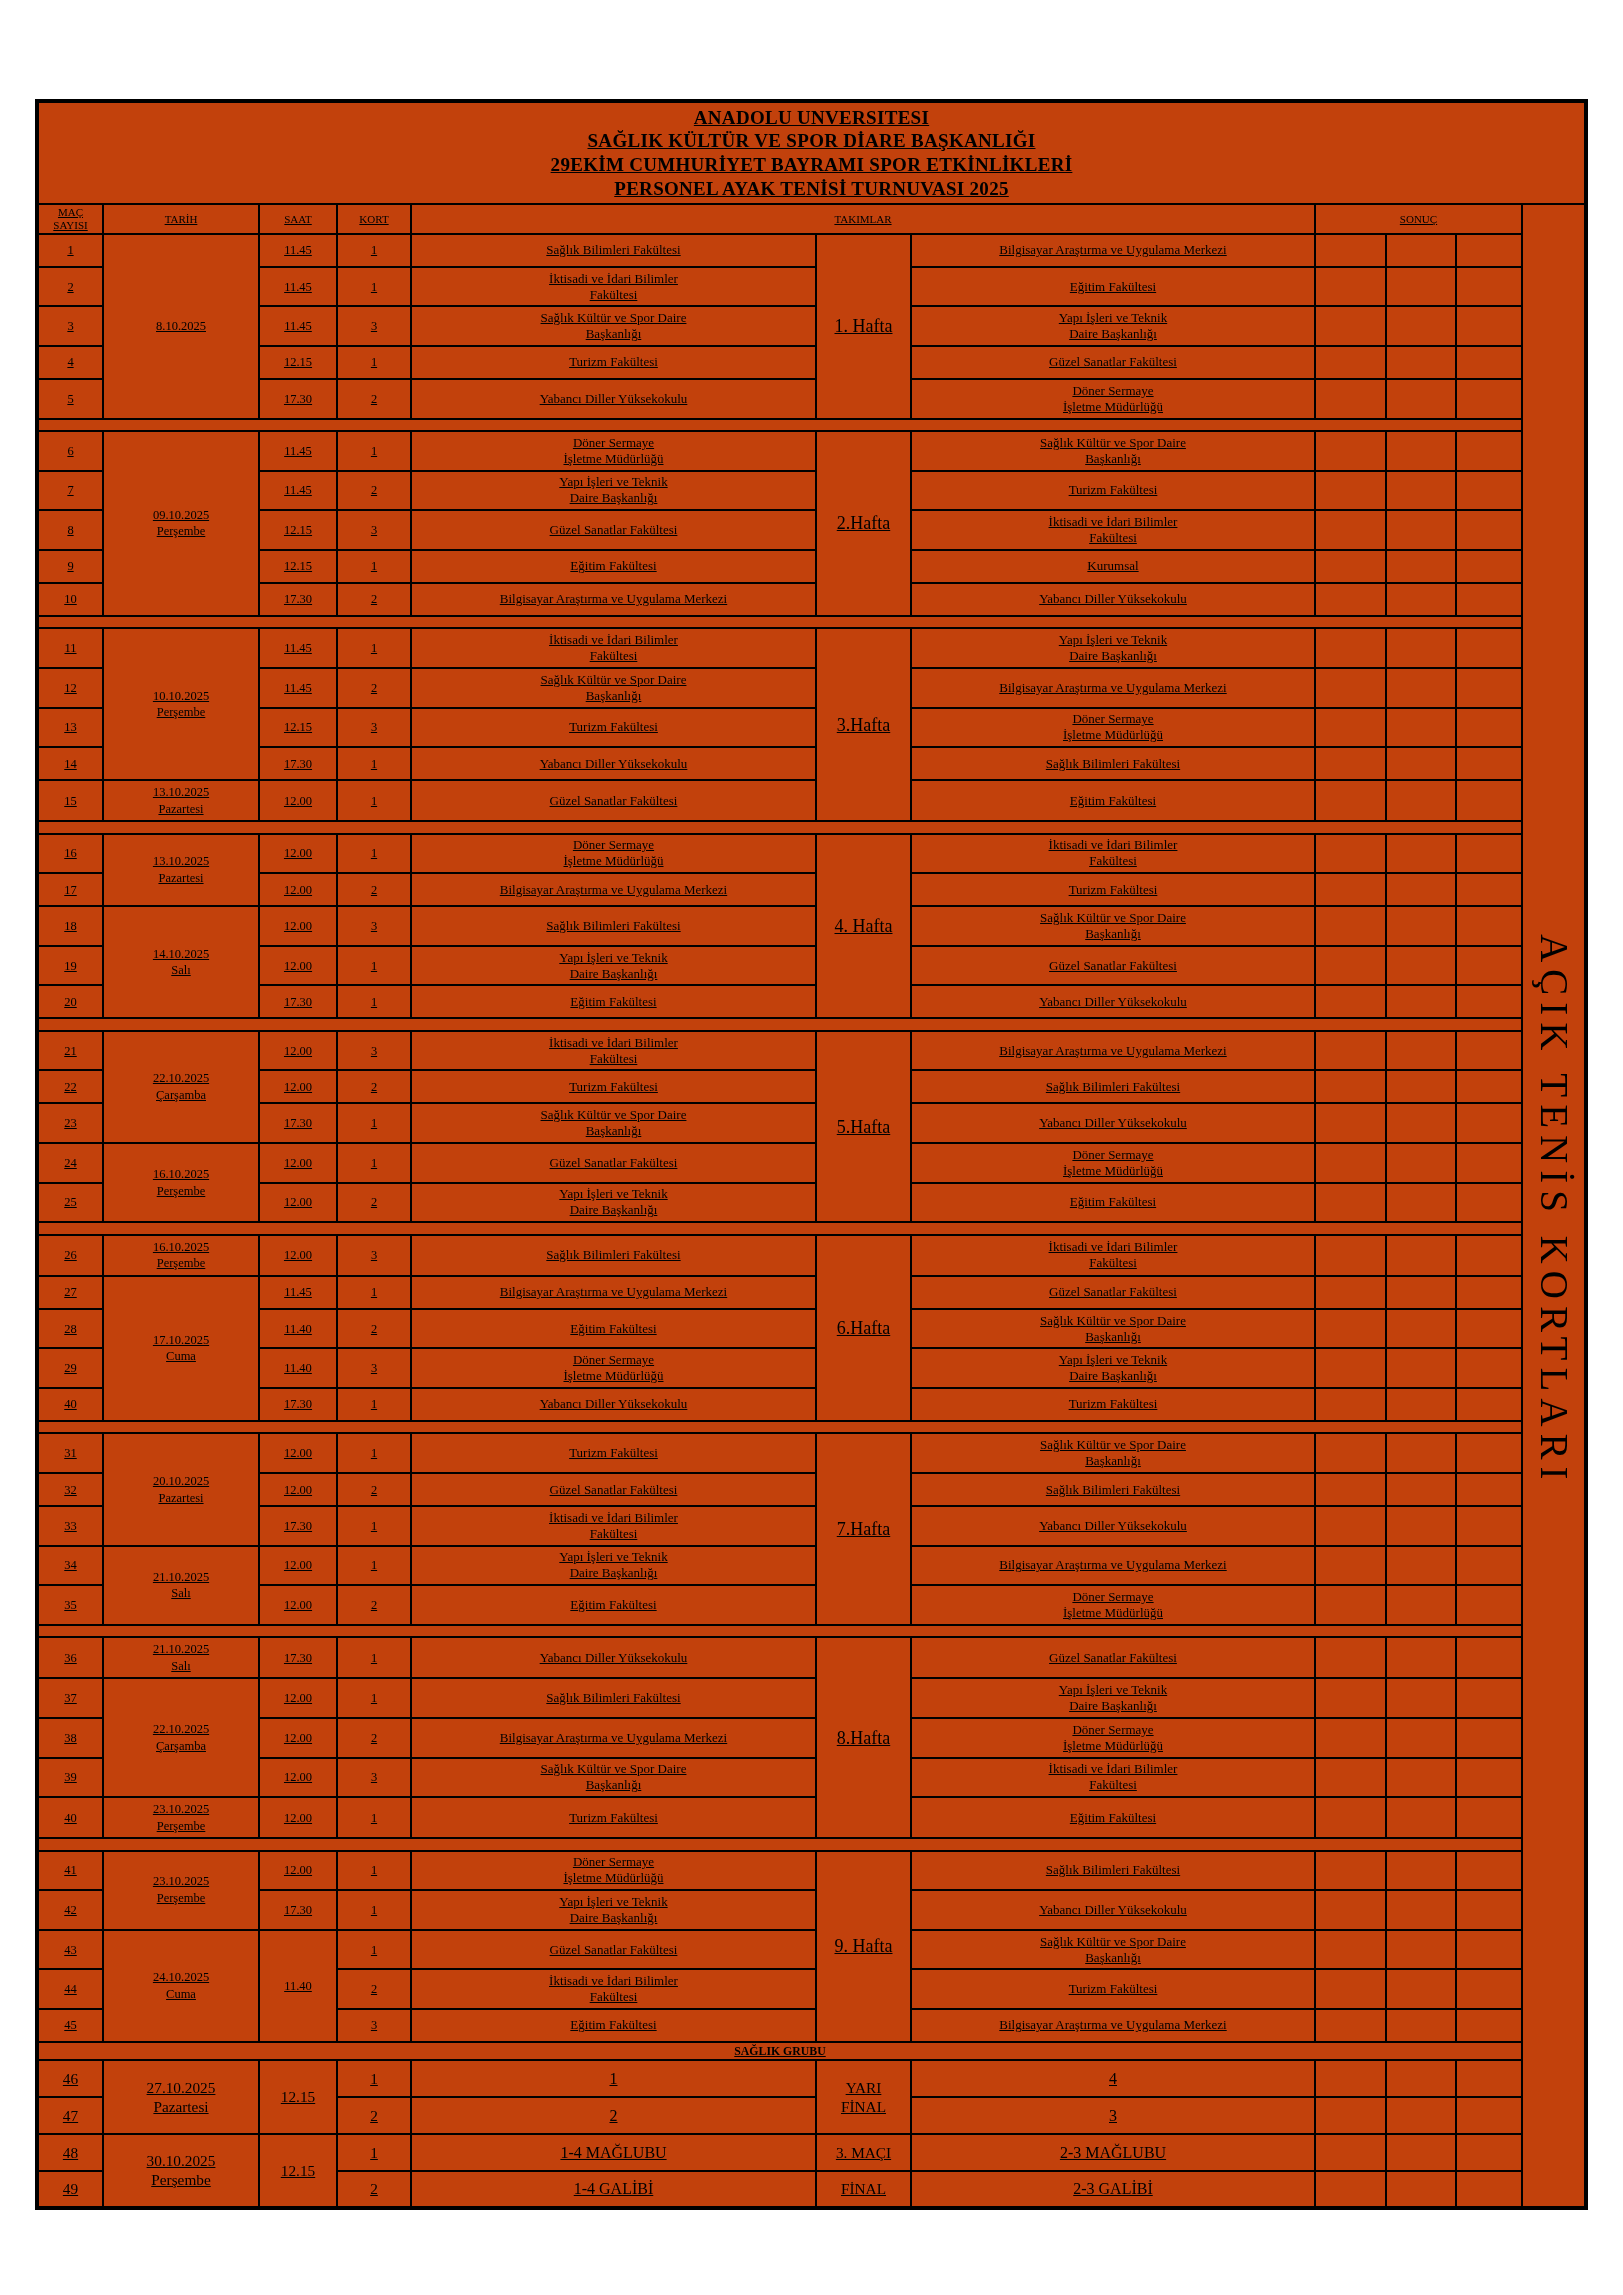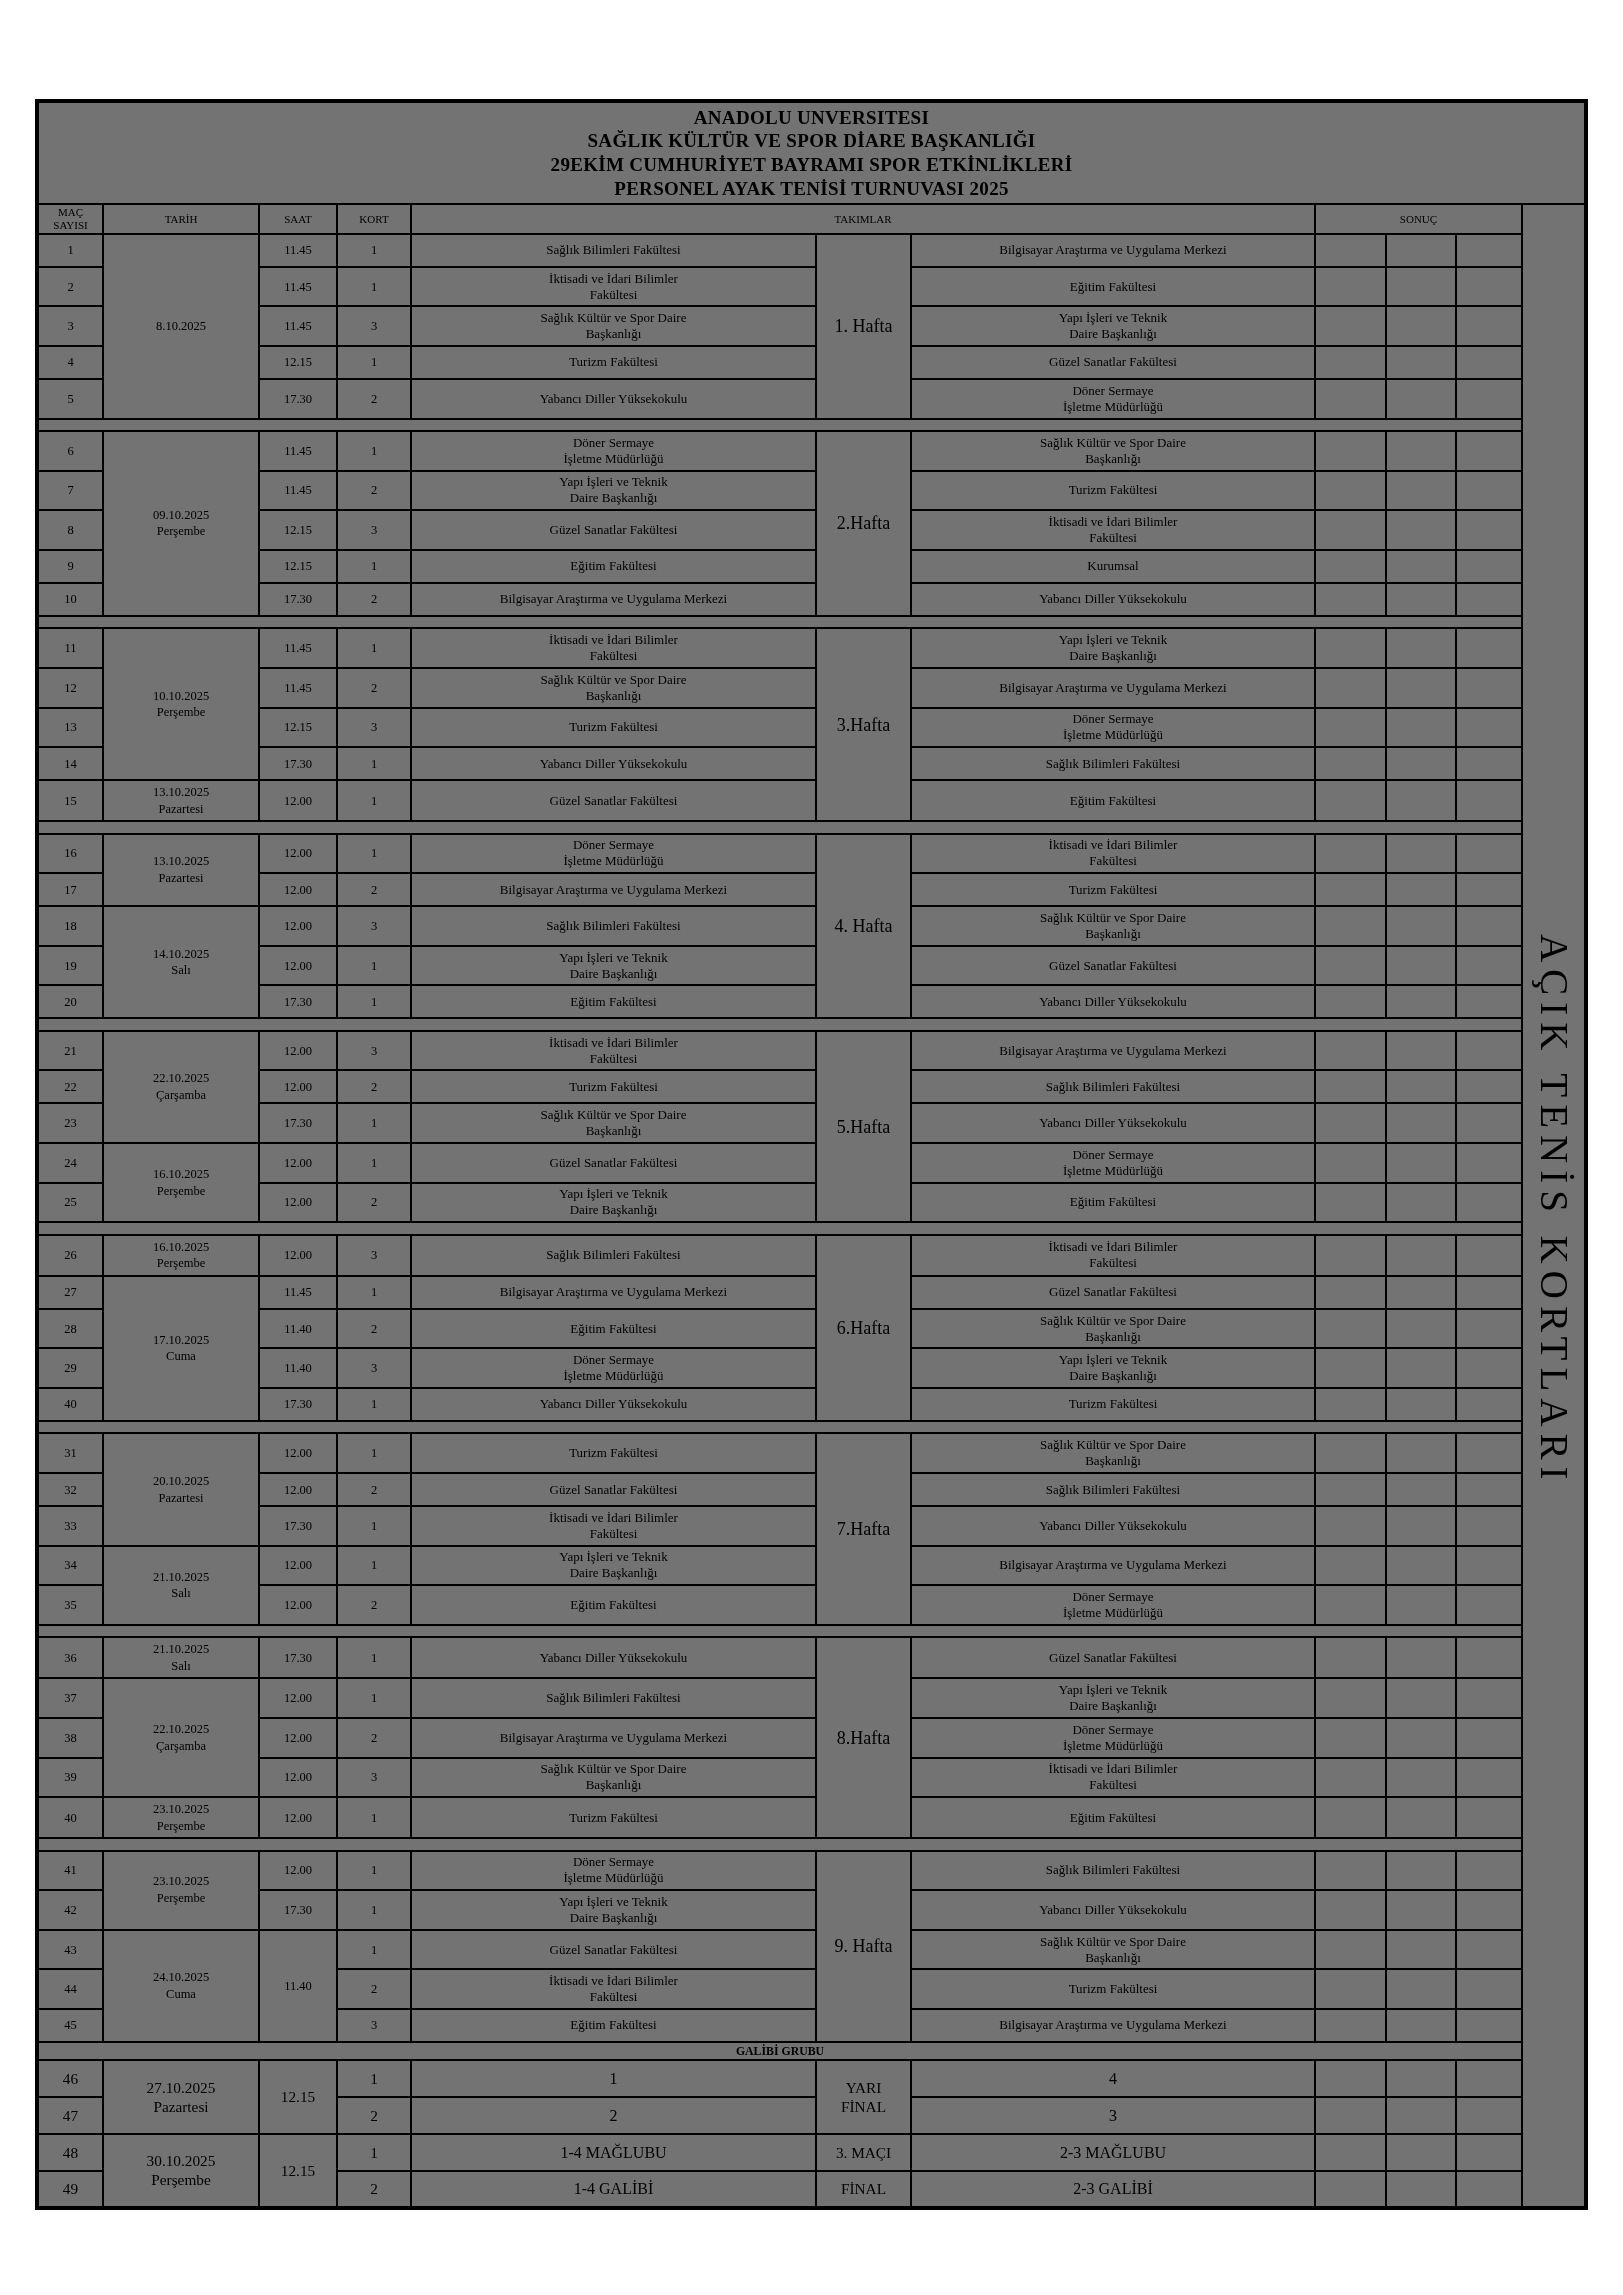--- a/index.html
+++ b/index.html
@@ -16,21 +16,22 @@
   .sheet {
     position: absolute;
     left: 35px;
     top: 99px;
   }
   table.sched {
     border-collapse: collapse;
     table-layout: fixed;
     width: 1549px;
     border: 4.2px solid #000;
-    background: #737373;
+    background: #c2410c;
+    text-decoration: underline;
   }
   td {
     border: 2.8px solid #000;
     text-align: center;
     vertical-align: middle;
     padding: 2.8px 4.2px;
     font-size: 13px;
     line-height: 16px;
     white-space: pre-line;
     overflow: hidden;
@@ -677,21 +678,21 @@
         <tr class="r">
           <td class="c-mac">45</td>
           <td class="c-kort">3</td>
           <td class="c-team">Eğitim Fakültesi</td>
           <td class="c-team">Bilgisayar Araştırma ve Uygulama Merkezi</td>
           <td class="c-sonuc"></td>
           <td class="c-sonuc"></td>
           <td class="c-sonuc"></td>
         </tr>
         <tr class="grubu">
-          <td class="c-grubu" colspan="10">GALİBİ GRUBU</td>
+          <td class="c-grubu" colspan="10">SAĞLIK GRUBU</td>
         </tr>
         <tr class="r final">
           <td class="c-mac">46</td>
           <td class="c-date" rowspan="2">27.10.2025
 Pazartesi</td>
           <td class="c-saat" rowspan="2">12.15</td>
           <td class="c-kort">1</td>
           <td class="c-team">1</td>
           <td class="c-hafta" rowspan="2">YARI
 FİNAL</td>

